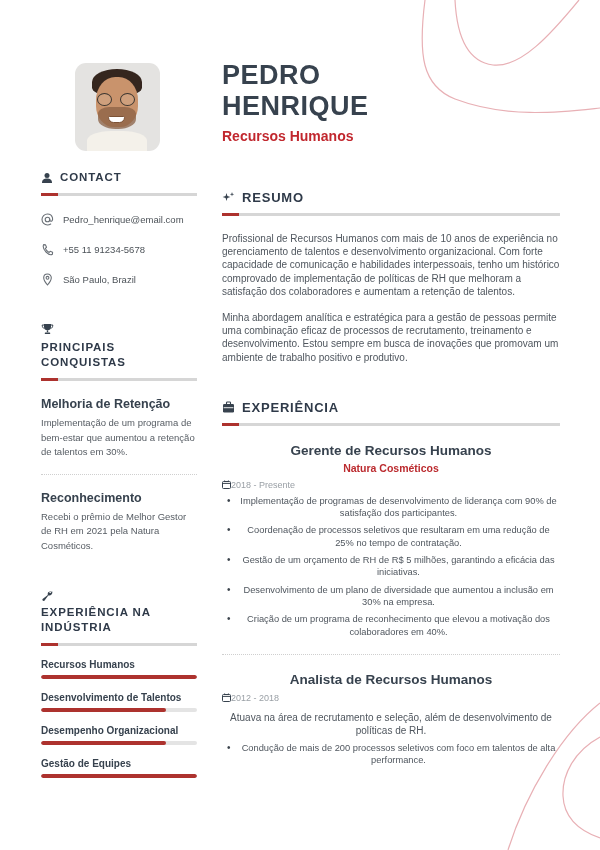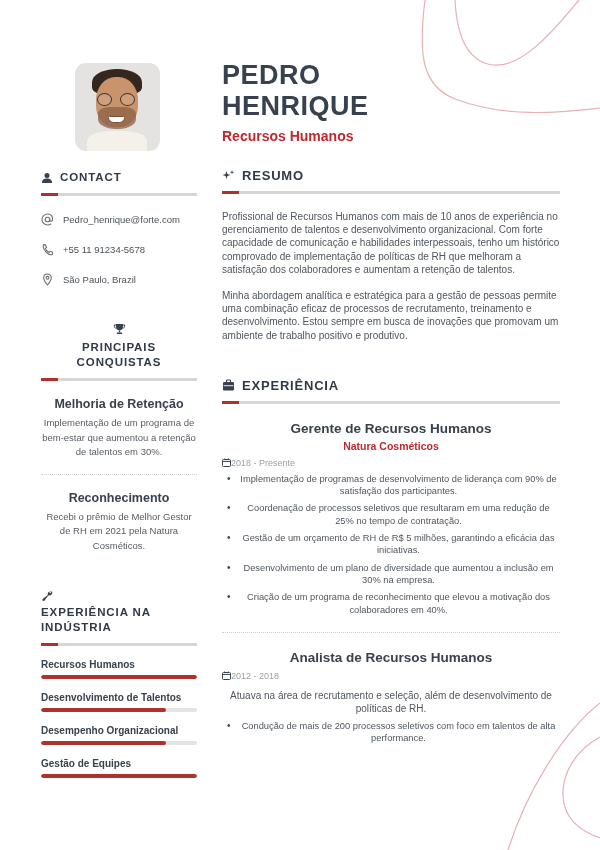--- a/index.html
+++ b/index.html
@@ -34,38 +34,38 @@
     font-size:27px; line-height:31px; font-weight:600;
     color:#37424e; letter-spacing:.5px;
   }
   .headline {
     position:absolute; left:222px; top:128px;
     font-size:14px; font-weight:700; color:#c1272e;
   }
 
   
   .sidebar { position:absolute; left:41px;  top:170px; width:156px; }
-  .main    { position:absolute; left:222px; top:168px; width:338px; }
+  .main    { position:absolute; left:222px; top:190px; width:338px; }
 
   .sec-head { display:flex; align-items:center; gap:7px; color:#2f3a49; }
   .sec-head .t { font-size:11.5px; font-weight:800; letter-spacing:.9px; line-height:15px; }
   .main .sec-head .t { font-size:13px; letter-spacing:.8px; }
   .icon { flex:0 0 auto; color:#37424e; display:inline-flex; }
 
   .divider { height:3px; background:#d6d6d6; margin-top:8px; position:relative; }
   .divider::before { content:""; position:absolute; left:0; top:0; height:100%; width:17px; background:#ad322e; }
   .dotted { border-top:1.5px dotted #cfcfcf; }
 
   
   .contact-item { display:flex; align-items:center; gap:9px; margin-top:17px; }
   .contact-item .icon { color:#6a7077; }
   .contact-item .v { font-size:9.5px; color:#4c5258; }
 
   
-  .ach-sec { margin-top:36px;text-align:center; }
+  .ach-sec { margin-top:36px; }
   .ach-sec .icon-top { color:#37424e; margin-bottom:4px; }
   .ach { margin-top:16px; }
   .ach h3 { font-size:12.5px; font-weight:800; color:#37424e; margin-bottom:5px; }
   .ach p  { font-size:9.5px; line-height:14.5px; color:#565c63; }
   .ach-sep { margin:14px 0 2px; }
 
   
   .ind-sec { margin-top:34px; }
   .skill { margin-top:13px; }
   .skill .lbl { font-size:10px; font-weight:800; color:#37424e; margin-bottom:5px; white-space:nowrap; }
@@ -131,21 +131,21 @@
     </div>
     <div class="divider"></div>
 
     <div class="contact-item">
       <span class="icon">
         <svg width="13" height="13" viewBox="0 0 13 13">
             <circle cx="6.5" cy="6.5" r="2.3" fill="none" stroke="currentColor" stroke-width="1.1"></circle>
             <path d="M8.8 6.5 C8.8 8.2 10 8.6 10.8 8 C11.6 7.3 11.8 6 11.5 4.8 C10.8 2.4 8.8 1 6.5 1 C3.5 1 1 3.5 1 6.5 C1 9.5 3.5 12 6.5 12 C7.8 12 8.8 11.6 9.7 11" fill="none" stroke="currentColor" stroke-width="1.1" stroke-linecap="round"></path>
           </svg>
       </span>
-      <span class="v">Pedro_henrique@forte.com</span>
+      <span class="v">Pedro_henrique@email.com</span>
     </div>
     <div class="contact-item">
       <span class="icon">
         <svg width="13" height="13" viewBox="0 0 13 13">
             <path d="M2.6 1.6 C1.8 3.6 2.6 6.6 5 9 C7.4 11.3 10.2 12 11.4 11.2 L11.6 9.2 L9.2 8.3 L8.1 9.4 C6.4 8.6 5 7.2 4.3 5.4 L5.5 4.3 L4.5 1.9 Z" fill="none" stroke="currentColor" stroke-width="1.1" stroke-linejoin="round"></path>
           </svg>
       </span>
       <span class="v">+55 11 91234-5678</span>
     </div>
     <div class="contact-item">

